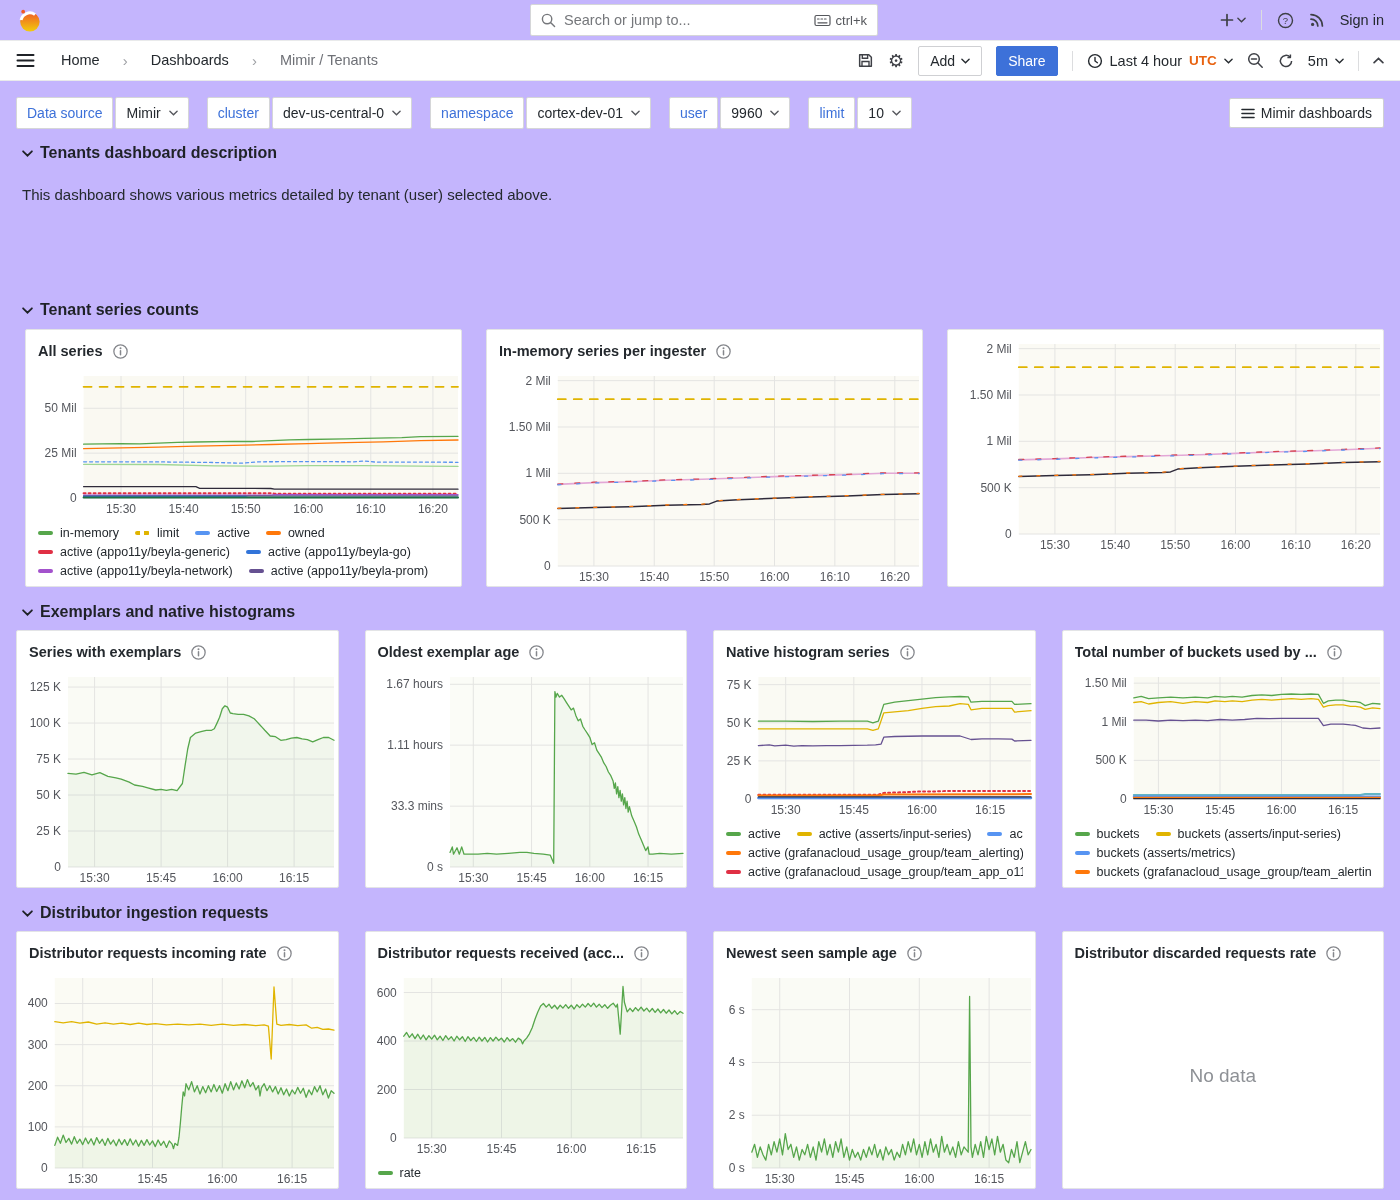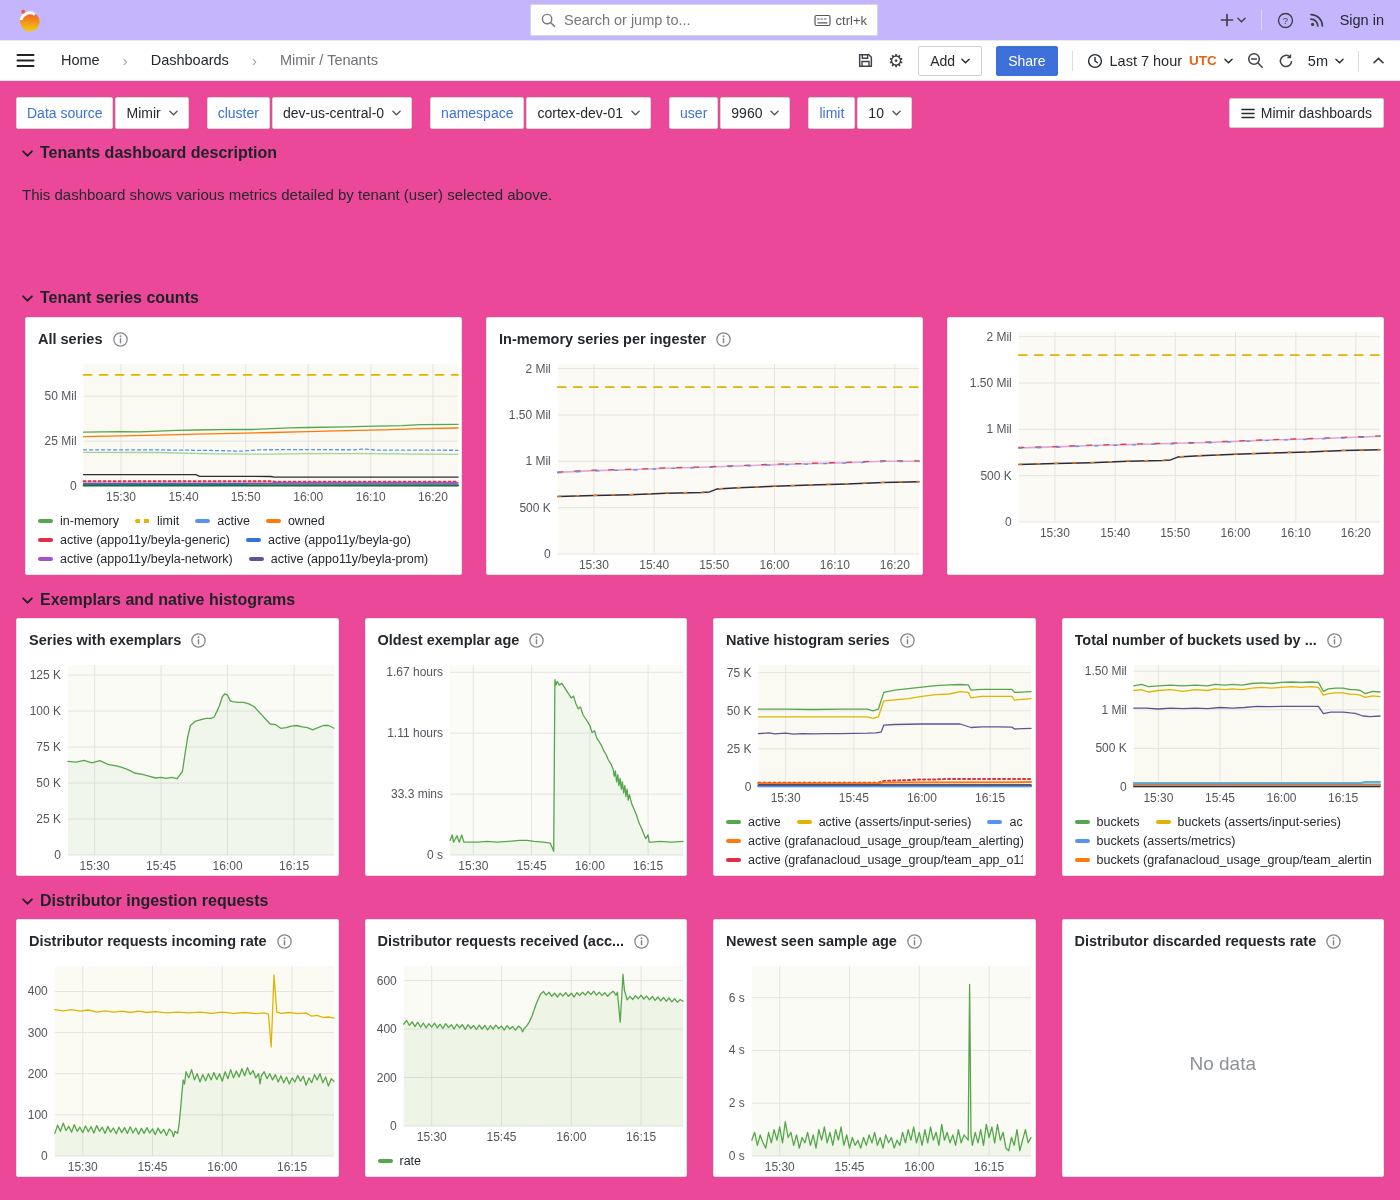--- a/index.html
+++ b/index.html
@@ -30,36 +30,36 @@
   .nav-right { margin-left:auto; display:flex; align-items:center; gap:14px; color:#3e4046; }
   .btn { height:30px; display:inline-flex; align-items:center; gap:6px; padding:0 11px;
     border:1px solid #cfd0d3; border-radius:2px; background:#fff; font-size:14px;
     color:#24292e; cursor:pointer; white-space:nowrap; }
   .btn.primary { background:var(--accent,#3d71d9); border-color:var(--accent,#3d71d9); color:#fff; }
   .tp { display:flex; align-items:center; gap:7px; font-size:14.5px; cursor:pointer; color:#24292e; }
   .tp .utc { color:var(--orange,#e8620f); font-size:13.5px; font-weight:700; }
   .gear { font-size:18px; line-height:1; cursor:pointer; }
 
   
-  .content { background:#ec4899; height:1119px; padding:16px; overflow:hidden; }
+  .content { background:#c4b5fd; height:1119px; padding:16px; overflow:hidden; }
   .var-row { display:flex; align-items:center; gap:18px; }
   .var-pair { display:flex; gap:2px; }
   .var-label, .var-value { height:32px; background:#fff; border:1px solid #d5d6d8;
     border-radius:2px; display:flex; align-items:center; padding:0 10px; font-size:14px; }
   .var-label { color:var(--accent,#3d71d9); }
   .var-value { color:#24292e; gap:8px; cursor:pointer; }
   .var-value .cv { color:#55575c; }
   .dash-btn { margin-left:auto; }
 
   .sec-head { display:flex; align-items:center; gap:7px; font-size:16px; font-weight:700;
     color:#1f2227; cursor:pointer; }
   .sec-head.h1 { margin:15px 0 0 6px; }
   .desc-text { font-size:15px; color:#24292e; margin:24px 0 0 6px; }
   .spacer-desc { height:86px; }
-  .sec-head.h2 { margin:0 0 10px 6px; }
+  .sec-head.h2 { margin:12px 0 10px 6px; }
   .sec-head.h3 { margin:16px 0 9px 6px;text-align:center; }
 
   .row3 { display:grid; grid-template-columns:repeat(3,1fr); gap:24px;padding-left:9px; }
   .row4 { display:grid; grid-template-columns:repeat(4,1fr); gap:26px; }
   .panel { height:258px; background:#fff; border:1px solid #e3e4e6; border-radius:2px;
     display:flex; flex-direction:column; overflow:hidden; }
   .panel-head { height:32px; flex:none; display:flex; align-items:center; gap:10px;
     padding:10px 12px 0 12px; cursor:pointer; }
   .panel-title { font-size:14.5px; font-weight:700; color:#24292e; white-space:nowrap;
     overflow:hidden; }
@@ -176,21 +176,21 @@
       <span>Share</span>
     </button>
     <span class="vdiv"></span>
     <span class="tp">
       <span>
           <svg width="16" height="16" viewBox="0 0 16 16">
             <circle cx="8" cy="8" r="6.4" fill="none" stroke="currentColor" stroke-width="1.4"></circle>
             <path d="M8 4.4V8l2.4 1.7" fill="none" stroke="currentColor" stroke-width="1.4" stroke-linecap="round"></path>
           </svg>
         </span>
-      <span>Last 7 hour</span>
+      <span>Last 4 hour</span>
       <span class="utc">UTC</span>
       <span>
           <svg width="9" height="6" viewBox="0 0 10 6">
             <path d="M1 1l4 4 4-4" fill="none" stroke="currentColor" stroke-width="1.5" stroke-linecap="round"></path>
           </svg>
         </span>
     </span>
     <span class="icon-btn">
       <span>
           <svg width="17" height="17" viewBox="0 0 17 17">

